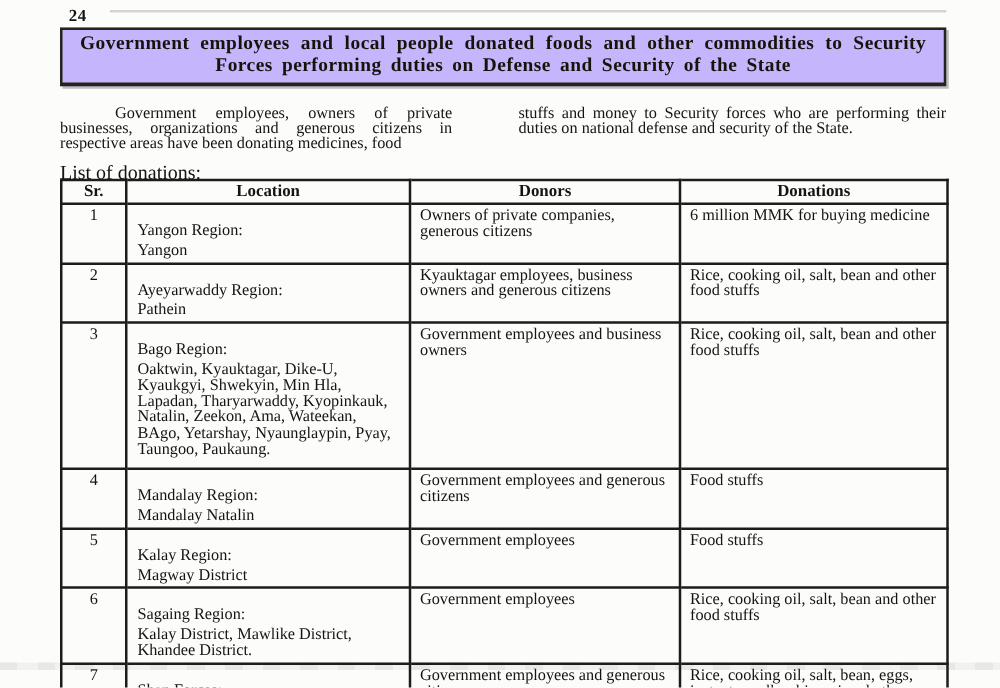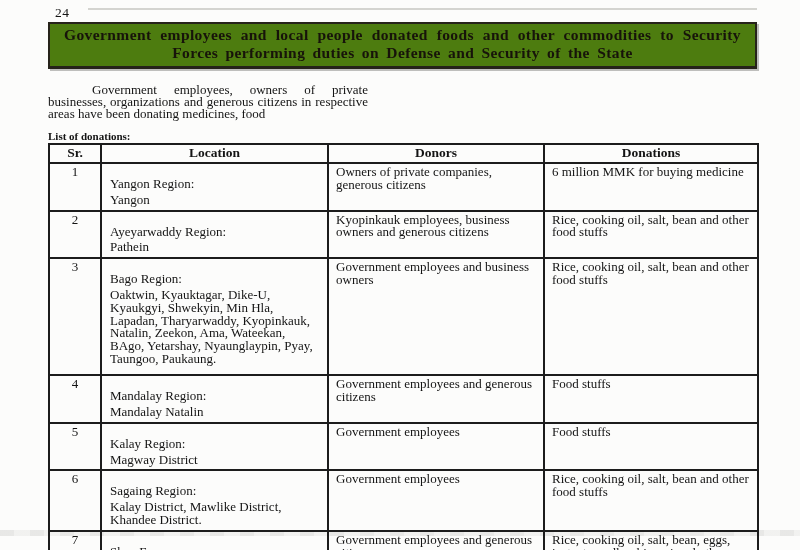--- a/index.html
+++ b/index.html
@@ -17,25 +17,25 @@
     background: #c9c9c6; opacity: .8;
   }
   .scan-bottom-band {
     position: absolute; left: 0; top: 530px;
     width: 800px; height: 6px;
     background: repeating-linear-gradient(90deg, #dddddb 0 14px, #ececea 14px 30px);
     opacity: .65;
   }
   .page-number {
     position: absolute; left: 55px; top: 5px;
-    font-size: 13.5px; font-weight: normal; letter-spacing: .5px;
+    font-size: 13.5px; font-weight: bold; letter-spacing: .5px;
   }
   .title-box {
     position: absolute; left: 48px; top: 22px; width: 709px;
-    background: #4d7c0f;
+    background: #c4b5fd;
     border: 2px solid #26231a;
     border-bottom-width: 3px;
     box-shadow: 2px 2px 0 rgba(115,115,110,.45);
     padding: 2px 14px 5px 14px;
   }
   .title-text {
     font-size: 15.5px; font-weight: bold;
     line-height: 17.5px;
     letter-spacing: .4px; word-spacing: 3px;
     text-align: justify; text-align-last: center;
@@ -46,21 +46,21 @@
     display: flex; gap: 53px;
   }
   .intro p {
     font-size: 13px; line-height: 12.2px;
     text-align: justify;
   }
   .intro .col-left { width: 320px; text-indent: 44px; }
   .intro .col-right { width: 349px; }
   .list-label {
     position: absolute; left: 48px; top: 130px;
-    font-size: 11px; font-weight: bold;
+    font-size: 16px; font-weight: normal;
   }
   table.donations {
     position: absolute; left: 48px; top: 143px;
     width: 709px; border-collapse: collapse;
     font-size: 13px; line-height: 12.8px;
     table-layout: fixed;
   }
   table.donations th, table.donations td {
     border: 2px solid #1c1c1c;
     vertical-align: top;
@@ -83,20 +83,21 @@
 <div class="scan-bottom-band"></div>
 
 <div class="page-number">24</div>
 
 <div class="title-box">
   <div class="title-text">Government employees and local people donated foods and other commodities to Security Forces performing duties on Defense and Security of the State</div>
 </div>
 
 <div class="intro">
   <p class="col-left">Government employees, owners of private businesses, organizations and generous citizens in respective areas have been donating medicines, food</p>
+  <p class="col-right">stuffs and money to Security forces who are performing their duties on national defense and security of the State.</p>
 </div>
 
 <div class="list-label">List of donations:</div>
 
 <table class="donations">
   <colgroup>
     <col style="width:52px">
       <col style="width:227px">
       <col style="width:216px">
       <col style="width:214px">
@@ -118,21 +119,21 @@
       <td class="donors">Owners of private companies, generous citizens</td>
       <td class="donations-cell">6 million MMK for buying medicine</td>
     </tr>
 
     <tr style="height:41px">
       <td class="sr">2</td>
       <td class="loc">
         <div class="region">Ayeyarwaddy Region:</div>
         <div class="places">Pathein</div>
       </td>
-      <td class="donors">Kyopinkauk employees, business owners and generous citizens</td>
+      <td class="donors">Kyauktagar employees, business owners and generous citizens</td>
       <td class="donations-cell">Rice, cooking oil, salt, bean and other food stuffs</td>
     </tr>
 
     <tr style="height:117px">
       <td class="sr">3</td>
       <td class="loc">
         <div class="region">Bago Region:</div>
         <div class="places">Oaktwin, Kyauktagar, Dike-U, Kyaukgyi, Shwekyin, Min Hla, Lapadan, Tharyarwaddy, Kyopinkauk, Natalin, Zeekon, Ama, Wateekan, BAgo, Yetarshay, Nyaunglaypin, Pyay, Taungoo, Paukaung.</div>
       </td>
       <td class="donors">Government employees and business owners</td>

